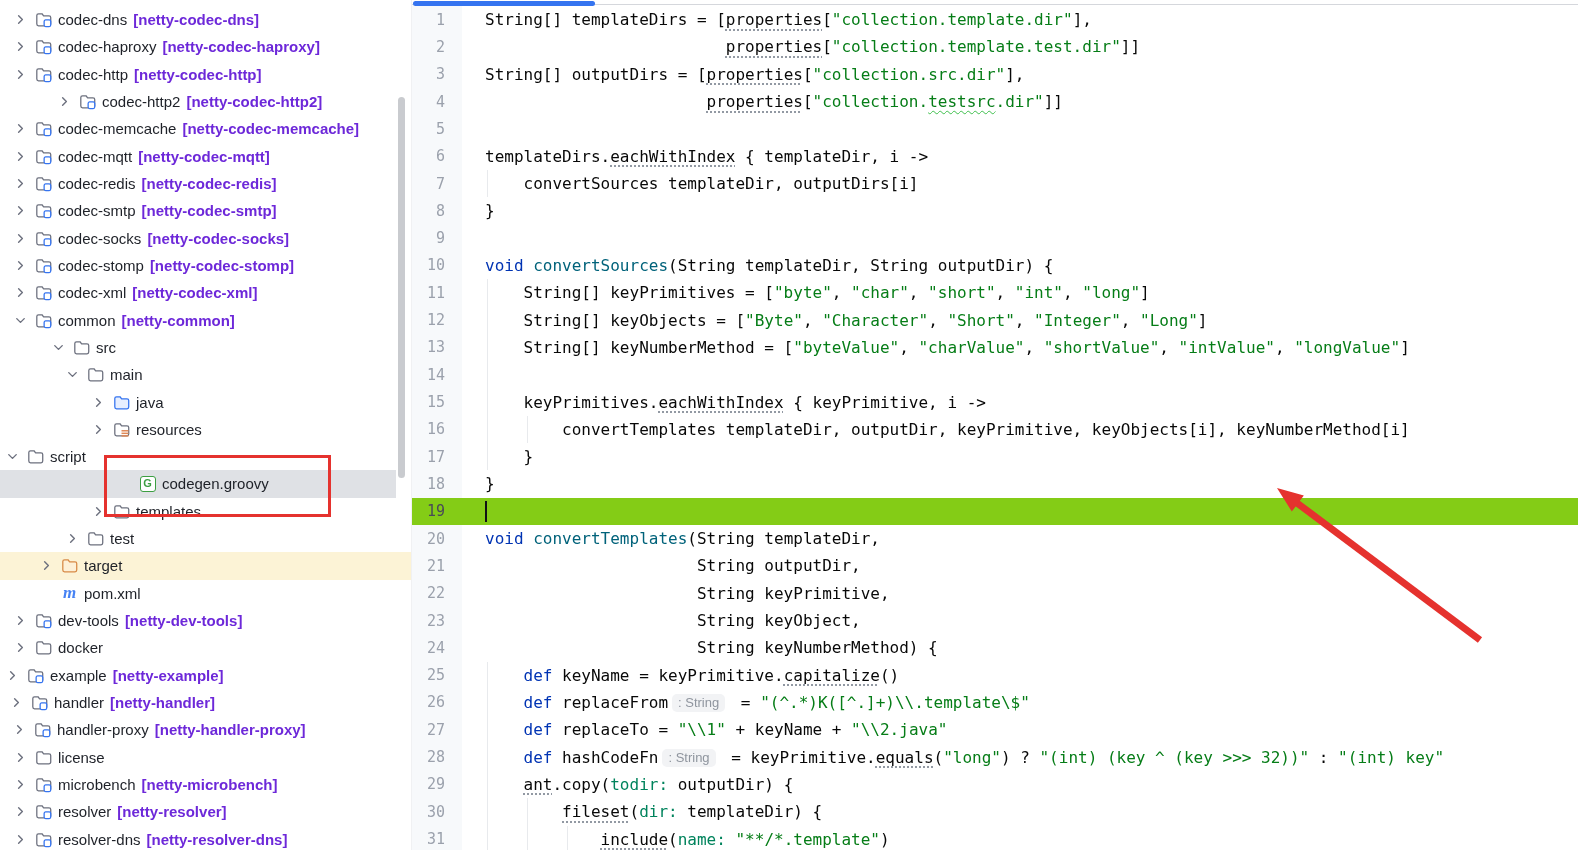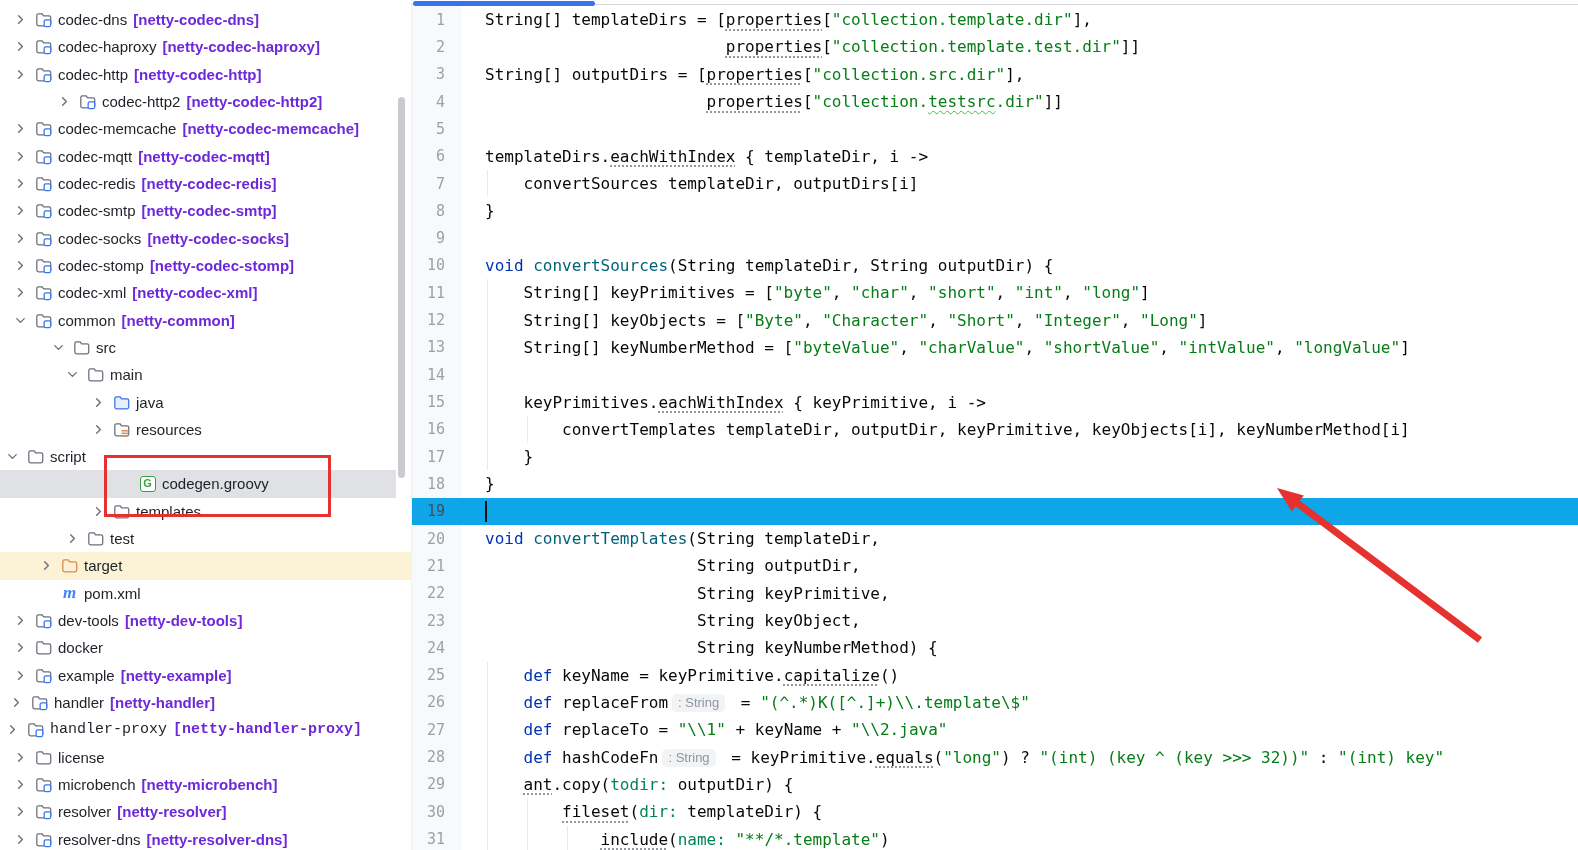--- a/index.html
+++ b/index.html
@@ -26,21 +26,21 @@
   #tree-scrollbar { position:absolute; left:398px; top:97px; width:7px; height:381px;
                     background:#c9cbcf; border-radius:4px; }
 
   
   #editor-panel { position:absolute; left:412px; top:0; width:1166px; height:850px;
                   background:#fff; overflow:hidden; }
   #editor-topline { position:absolute; left:0; top:4px; right:0; height:1px; background:#d5d7dc; }
   #progress-bar { position:absolute; border-radius:3px; }
   #code-lines { position:absolute; left:0; top:6px; width:100%; }
   .cline { height:27.32px; display:flex; align-items:center; }
-  .cline.cur { background:#0ea5e9; }
+  .cline.cur { background:#84cc16; }
   .gut { width:50px; flex:none; text-align:right; padding-right:17px;
          font-family:"DejaVu Sans Mono", monospace; font-size:15px; color:#9ba1ac;
          background:#f7f9fb; height:100%; display:flex; align-items:center; justify-content:flex-end; }
   .cline.cur .gut { background:transparent; color:#494b57; }
   .ctext { white-space:pre; padding-left:23px; font-family:"DejaVu Sans Mono", monospace;
            font-size:16px; color:#080808; }
   .tk-p { color:#080808; }
   .tk-k { color:#0033b3; }
   .tk-f { color:#00627a; }
   .tk-s { color:#067d17; }
@@ -388,21 +388,21 @@
               <path d="M6 4l4 4-4 4" fill="none" stroke="#6c707e" stroke-width="1.5" stroke-linecap="round" stroke-linejoin="round"></path>
             </svg>
           </span>
           <span class="ticon">
             <svg width="17" height="17" viewBox="0 0 16 16">
               <path d="M1.7 4.2c0-.9.7-1.6 1.6-1.6h3.3l1.5 1.9h5.1c.9 0 1.6.7 1.6 1.6v6.2c0 .9-.7 1.6-1.6 1.6H3.3c-.9 0-1.6-.7-1.6-1.6z" fill="none" stroke="#6c707e" stroke-width="1.2" stroke-linejoin="round"></path>
             </svg>
           </span>
           <span class="tname">docker</span>
         </div>
-        <div class="trow" style="padding-left: 8px;">
+        <div class="trow" style="">
           <span class="chev">
             <svg width="15" height="15" viewBox="0 0 16 16">
               <path d="M6 4l4 4-4 4" fill="none" stroke="#6c707e" stroke-width="1.5" stroke-linecap="round" stroke-linejoin="round"></path>
             </svg>
           </span>
           <span class="ticon">
             <svg width="17" height="17" viewBox="0 0 16 16">
               <path d="M1.7 4.2c0-.9.7-1.6 1.6-1.6h3.3l1.5 1.9h5.1c.9 0 1.6.7 1.6 1.6v6.2c0 .9-.7 1.6-1.6 1.6H3.3c-.9 0-1.6-.7-1.6-1.6z" fill="none" stroke="#6c707e" stroke-width="1.2" stroke-linejoin="round"></path>
               <rect x="8.6" y="8.4" width="6.2" height="6.2" rx="1.4" fill="#ffffff" stroke="#3574f0" stroke-width="1.2"></rect>
             </svg>
@@ -418,21 +418,21 @@
           </span>
           <span class="ticon">
             <svg width="17" height="17" viewBox="0 0 16 16">
               <path d="M1.7 4.2c0-.9.7-1.6 1.6-1.6h3.3l1.5 1.9h5.1c.9 0 1.6.7 1.6 1.6v6.2c0 .9-.7 1.6-1.6 1.6H3.3c-.9 0-1.6-.7-1.6-1.6z" fill="none" stroke="#6c707e" stroke-width="1.2" stroke-linejoin="round"></path>
               <rect x="8.6" y="8.4" width="6.2" height="6.2" rx="1.4" fill="#ffffff" stroke="#3574f0" stroke-width="1.2"></rect>
             </svg>
           </span>
           <span class="tname">handler</span>
           <span class="tsuffix">[netty-handler]</span>
         </div>
-        <div class="trow" style="padding-left: 0; font-family: Liberation Mono, monospace;">
+        <div class="trow" style="padding-left: 7px;">
           <span class="chev">
             <svg width="15" height="15" viewBox="0 0 16 16">
               <path d="M6 4l4 4-4 4" fill="none" stroke="#6c707e" stroke-width="1.5" stroke-linecap="round" stroke-linejoin="round"></path>
             </svg>
           </span>
           <span class="ticon">
             <svg width="17" height="17" viewBox="0 0 16 16">
               <path d="M1.7 4.2c0-.9.7-1.6 1.6-1.6h3.3l1.5 1.9h5.1c.9 0 1.6.7 1.6 1.6v6.2c0 .9-.7 1.6-1.6 1.6H3.3c-.9 0-1.6-.7-1.6-1.6z" fill="none" stroke="#6c707e" stroke-width="1.2" stroke-linejoin="round"></path>
               <rect x="8.6" y="8.4" width="6.2" height="6.2" rx="1.4" fill="#ffffff" stroke="#3574f0" stroke-width="1.2"></rect>
             </svg>

